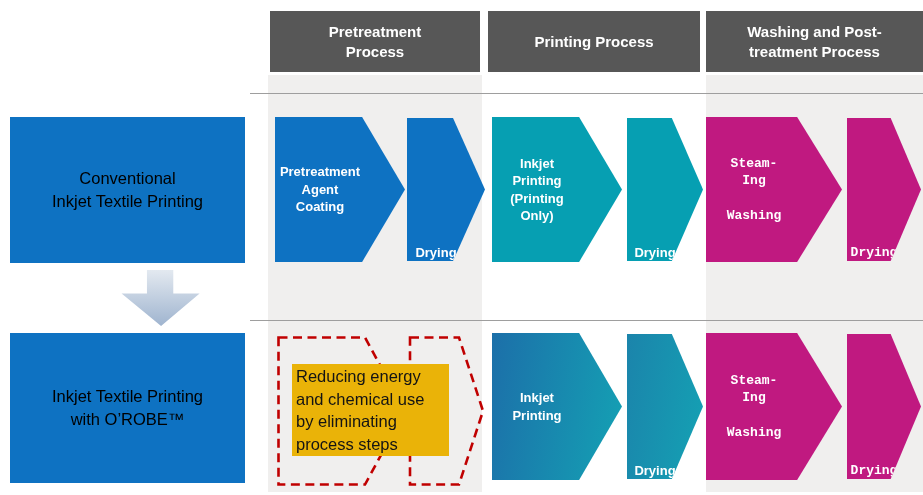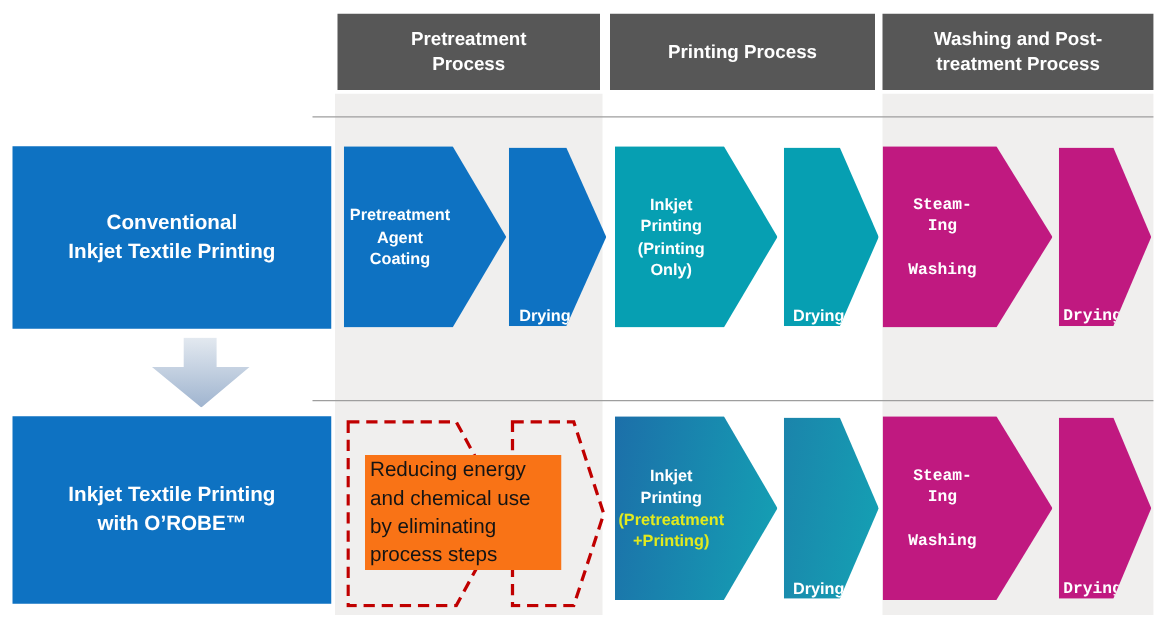--- a/index.html
+++ b/index.html
@@ -10,22 +10,22 @@
   }
   .band{position:absolute;top:75px;height:417px;background:var(--band-gray);}
   .hline{position:absolute;left:250px;width:673px;height:0;border-top:1.6px solid var(--line-gray);}
   .colhead{
     position:absolute;top:11px;height:61px;background:var(--header-gray);
     color:#fff;font-weight:bold;font-size:15px;line-height:20px;
     display:flex;align-items:center;justify-content:center;text-align:center;
     white-space:pre-line;
   }
   .bluebox{
-    position:absolute;left:10px;width:255px;background:var(--blue);
-    color:#ffffff;font-weight:bold;font-size:16.5px;line-height:23px;
+    position:absolute;left:10px;width:235px;background:var(--blue);
+    color:#000000;font-weight:normal;font-size:16.5px;line-height:23px;
     display:flex;align-items:center;justify-content:center;text-align:center;
     white-space:pre-line;
   }
   .arrow{
     position:absolute;display:flex;flex-direction:column;align-items:center;justify-content:center;
     color:#fff;font-weight:bold;font-size:13px;line-height:17.5px;
     text-align:center;white-space:pre-line;
   }
   .clip-step{clip-path:polygon(0 0,67% 0,100% 50%,67% 100%,0 100%);padding-right:40px;}
   .clip-drying{clip-path:polygon(0 0,59% 0,100% 50%,59% 100%,0 100%);padding-right:20px;justify-content:flex-end;}
@@ -34,21 +34,21 @@
   .fill-magenta{background:var(--magenta);font-family:Liberation Mono, monospace;}
   .fill-grad{background:linear-gradient(100deg,var(--arrow-gradient-start),var(--arrow-gradient-end));}
   .fill-grad-sm{background:linear-gradient(100deg,#1b84ab,var(--arrow-gradient-end));}
   .highlight{color:var(--highlight-yellow);}
   .downarrow{
     position:absolute;left:115px;top:270px;width:94px;height:56px;
     background:linear-gradient(180deg,var(--down-arrow-top),var(--down-arrow-bottom));
     clip-path:polygon(34% 0%,62% 0%,62% 42%,90% 42%,49% 100%,7% 42%,34% 42%);
   }
   .notebox{
-    position:absolute;left:292px;top:364px;width:157px;height:92px;background:#f97316;
+    position:absolute;left:292px;top:364px;width:157px;height:92px;background:#eab308;
     color:#141414;font-size:16.5px;line-height:22.5px;font-weight:normal;
     padding:1px 0 0 4px;white-space:pre-line;z-index:3;
   }
   svg.dashed{position:absolute;left:277px;top:336px;z-index:2;}
 </style>
 </head>
 <body>
 
 <div id="canvas">
 
@@ -104,22 +104,20 @@
     <polygon points="133,1.5 182,1.5 206,75 182,148.5 133,148.5" fill="none" stroke="var(--dashed-red)" stroke-width="2.6" stroke-dasharray="9,5.5"></polygon>
   </svg>
   <div class="notebox">Reducing energy
 and chemical use
 by eliminating
 process steps</div>
 
   <div class="arrow clip-step fill-grad" style="left:492px;top:333px;width:130px;height:147px;">
     <span>Inkjet
 Printing</span>
-    <span class="highlight">(Pretreatment
-+Printing)</span>
   </div>
   <div class="arrow clip-drying fill-grad-sm" style="left:627px;top:334px;width:76px;height:145px;">
     <span>Drying</span>
   </div>
 
   <div class="arrow clip-step fill-magenta" style="left:706px;top:333px;width:136px;height:147px;">
     <span>Steam-
 Ing
 
 Washing</span>

